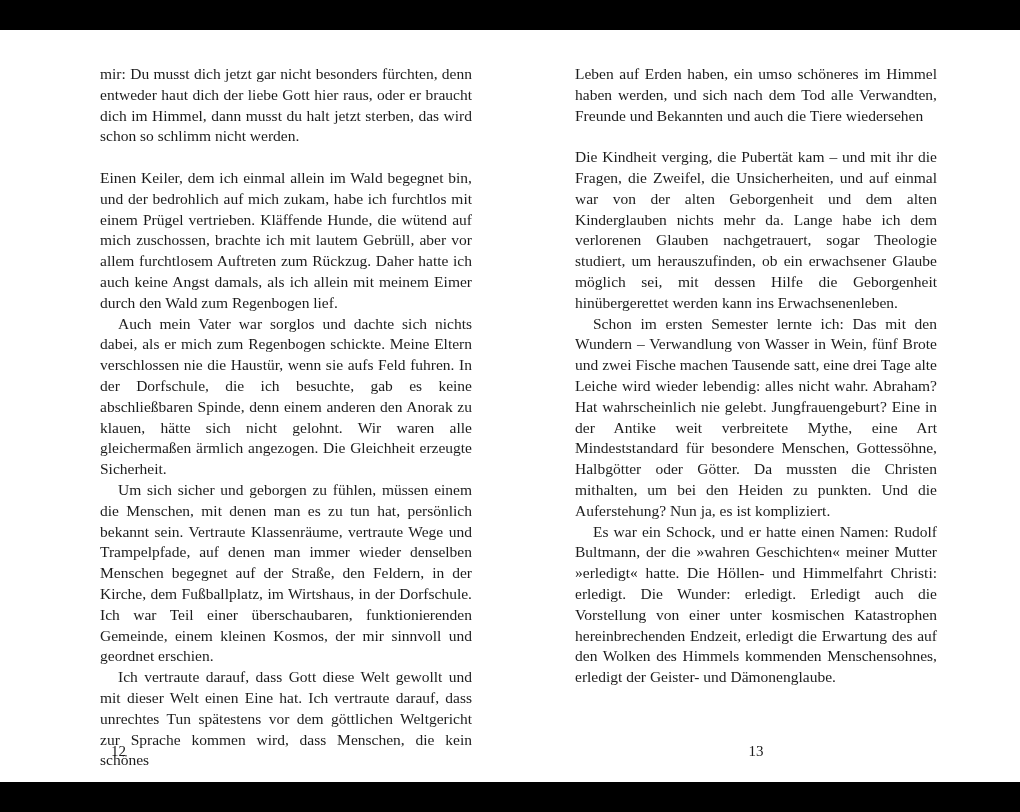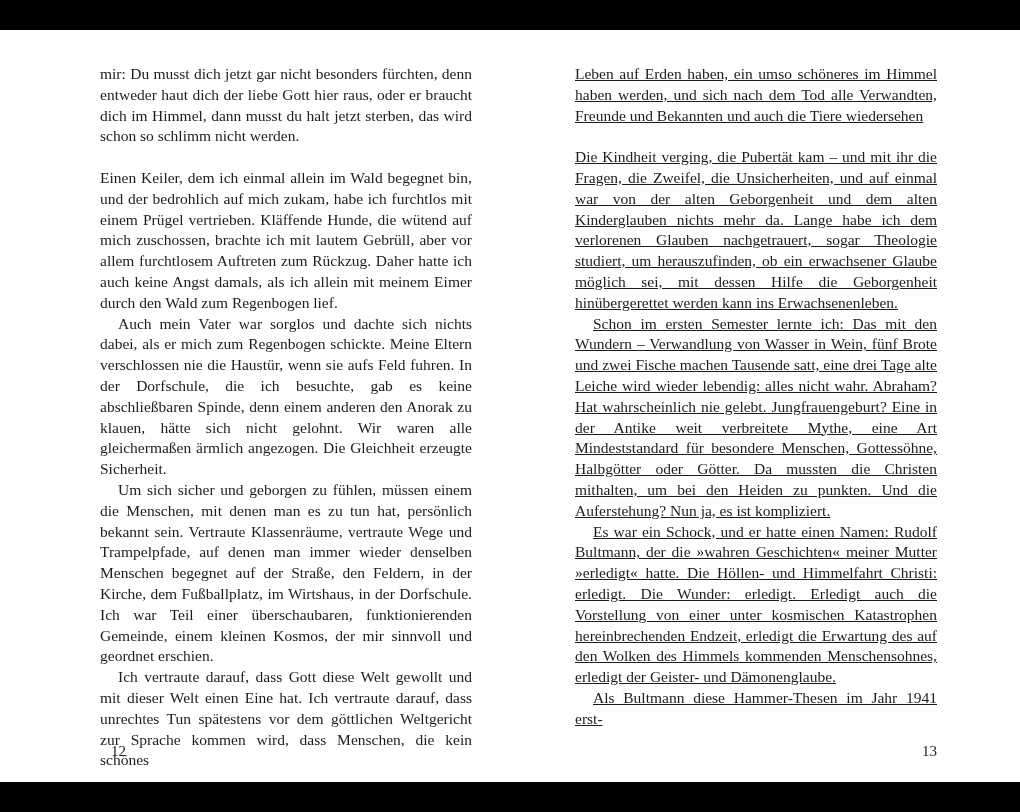--- a/index.html
+++ b/index.html
@@ -36,37 +36,37 @@
     position: absolute;
     top: 34px;
     color: #1c1c1c;
     font-size: 15.5px;
     line-height: 20.8px;
     text-align: justify;
     hyphens: auto;
     -webkit-hyphens: auto;
   }
   .page.left  .text-block { left: 88px;  width: 372px; }
-  .page.right .text-block { left: 65px;  width: 362px; text-decoration: underline; }
+  .page.right .text-block { left: 65px;  width: 362px; }
 
   .para {
     margin: 0;
     padding: 0;
   }
   .para.indent { text-indent: 18px; }
   .para.gap    { margin-top: 20.8px; }
 
   .page-number {
     position: absolute;
     bottom: 22px;
     color: #1c1c1c;
     font-size: 15px;
   }
   .page.left  .page-number { left: 99px; }
-  .page.right .page-number { left: 65px; width: 362px; text-align: right; }
+  .page.right .page-number { left: 65px; width: 362px; text-align: center; }
 </style>
 </head>
 <body>
 
 <div class="screen">
   <div class="bar top"></div>
 
   <div class="page left">
     <div class="text-block">
         <p class="para" lang="de">mir: Du musst dich jetzt gar nicht besonders fürchten, denn entweder haut dich der liebe Gott hier raus, oder er braucht dich im Himmel, dann musst du halt jetzt sterben, das wird schon so schlimm nicht werden.</p>
@@ -77,19 +77,18 @@
       </div>
     <div class="page-number">12</div>
   </div>
 
   <div class="page right">
     <div class="text-block">
         <p class="para" lang="de">Leben auf Erden haben, ein umso schöneres im Himmel haben werden, und sich nach dem Tod alle Verwandten, Freunde und Bekannten und auch die Tiere wiedersehen</p>
         <p class="para gap" lang="de">Die Kindheit verging, die Pubertät kam – und mit ihr die Fragen, die Zweifel, die Unsicherheiten, und auf einmal war von der alten Geborgenheit und dem alten Kinderglauben nichts mehr da. Lange habe ich dem verlorenen Glauben nachgetrauert, sogar Theologie studiert, um herauszufinden, ob ein erwachsener Glaube möglich sei, mit dessen Hilfe die Geborgenheit hinübergerettet werden kann ins Erwachsenenleben.</p>
         <p class="para indent" lang="de">Schon im ersten Semester lernte ich: Das mit den Wundern – Verwandlung von Wasser in Wein, fünf Brote und zwei Fische machen Tausende satt, eine drei Tage alte Leiche wird wieder lebendig: alles nicht wahr. Abraham? Hat wahrscheinlich nie gelebt. Jungfrauengeburt? Eine in der Antike weit verbreitete Mythe, eine Art Mindeststandard für besondere Menschen, Gottessöhne, Halbgötter oder Götter. Da mussten die Christen mithalten, um bei den Heiden zu punkten. Und die Auferstehung? Nun ja, es ist kompliziert.</p>
         <p class="para indent" lang="de">Es war ein Schock, und er hatte einen Namen: Rudolf Bultmann, der die »wahren Geschichten« meiner Mutter »erledigt« hatte. Die Höllen- und Himmelfahrt Christi: erledigt. Die Wunder: erledigt. Erledigt auch die Vorstellung von einer unter kosmischen Katastrophen hereinbrechenden Endzeit, erledigt die Erwartung des auf den Wolken des Himmels kommenden Menschensohnes, erledigt der Geister- und Dämonenglaube.</p>
-        <p class="para indent" lang="de">Als Bultmann diese Hammer-Thesen im Jahr 1941 erst-</p>
       </div>
     <div class="page-number">13</div>
   </div>
 
   <div class="bar bottom"></div>
 </div>
 
 </body></html>

